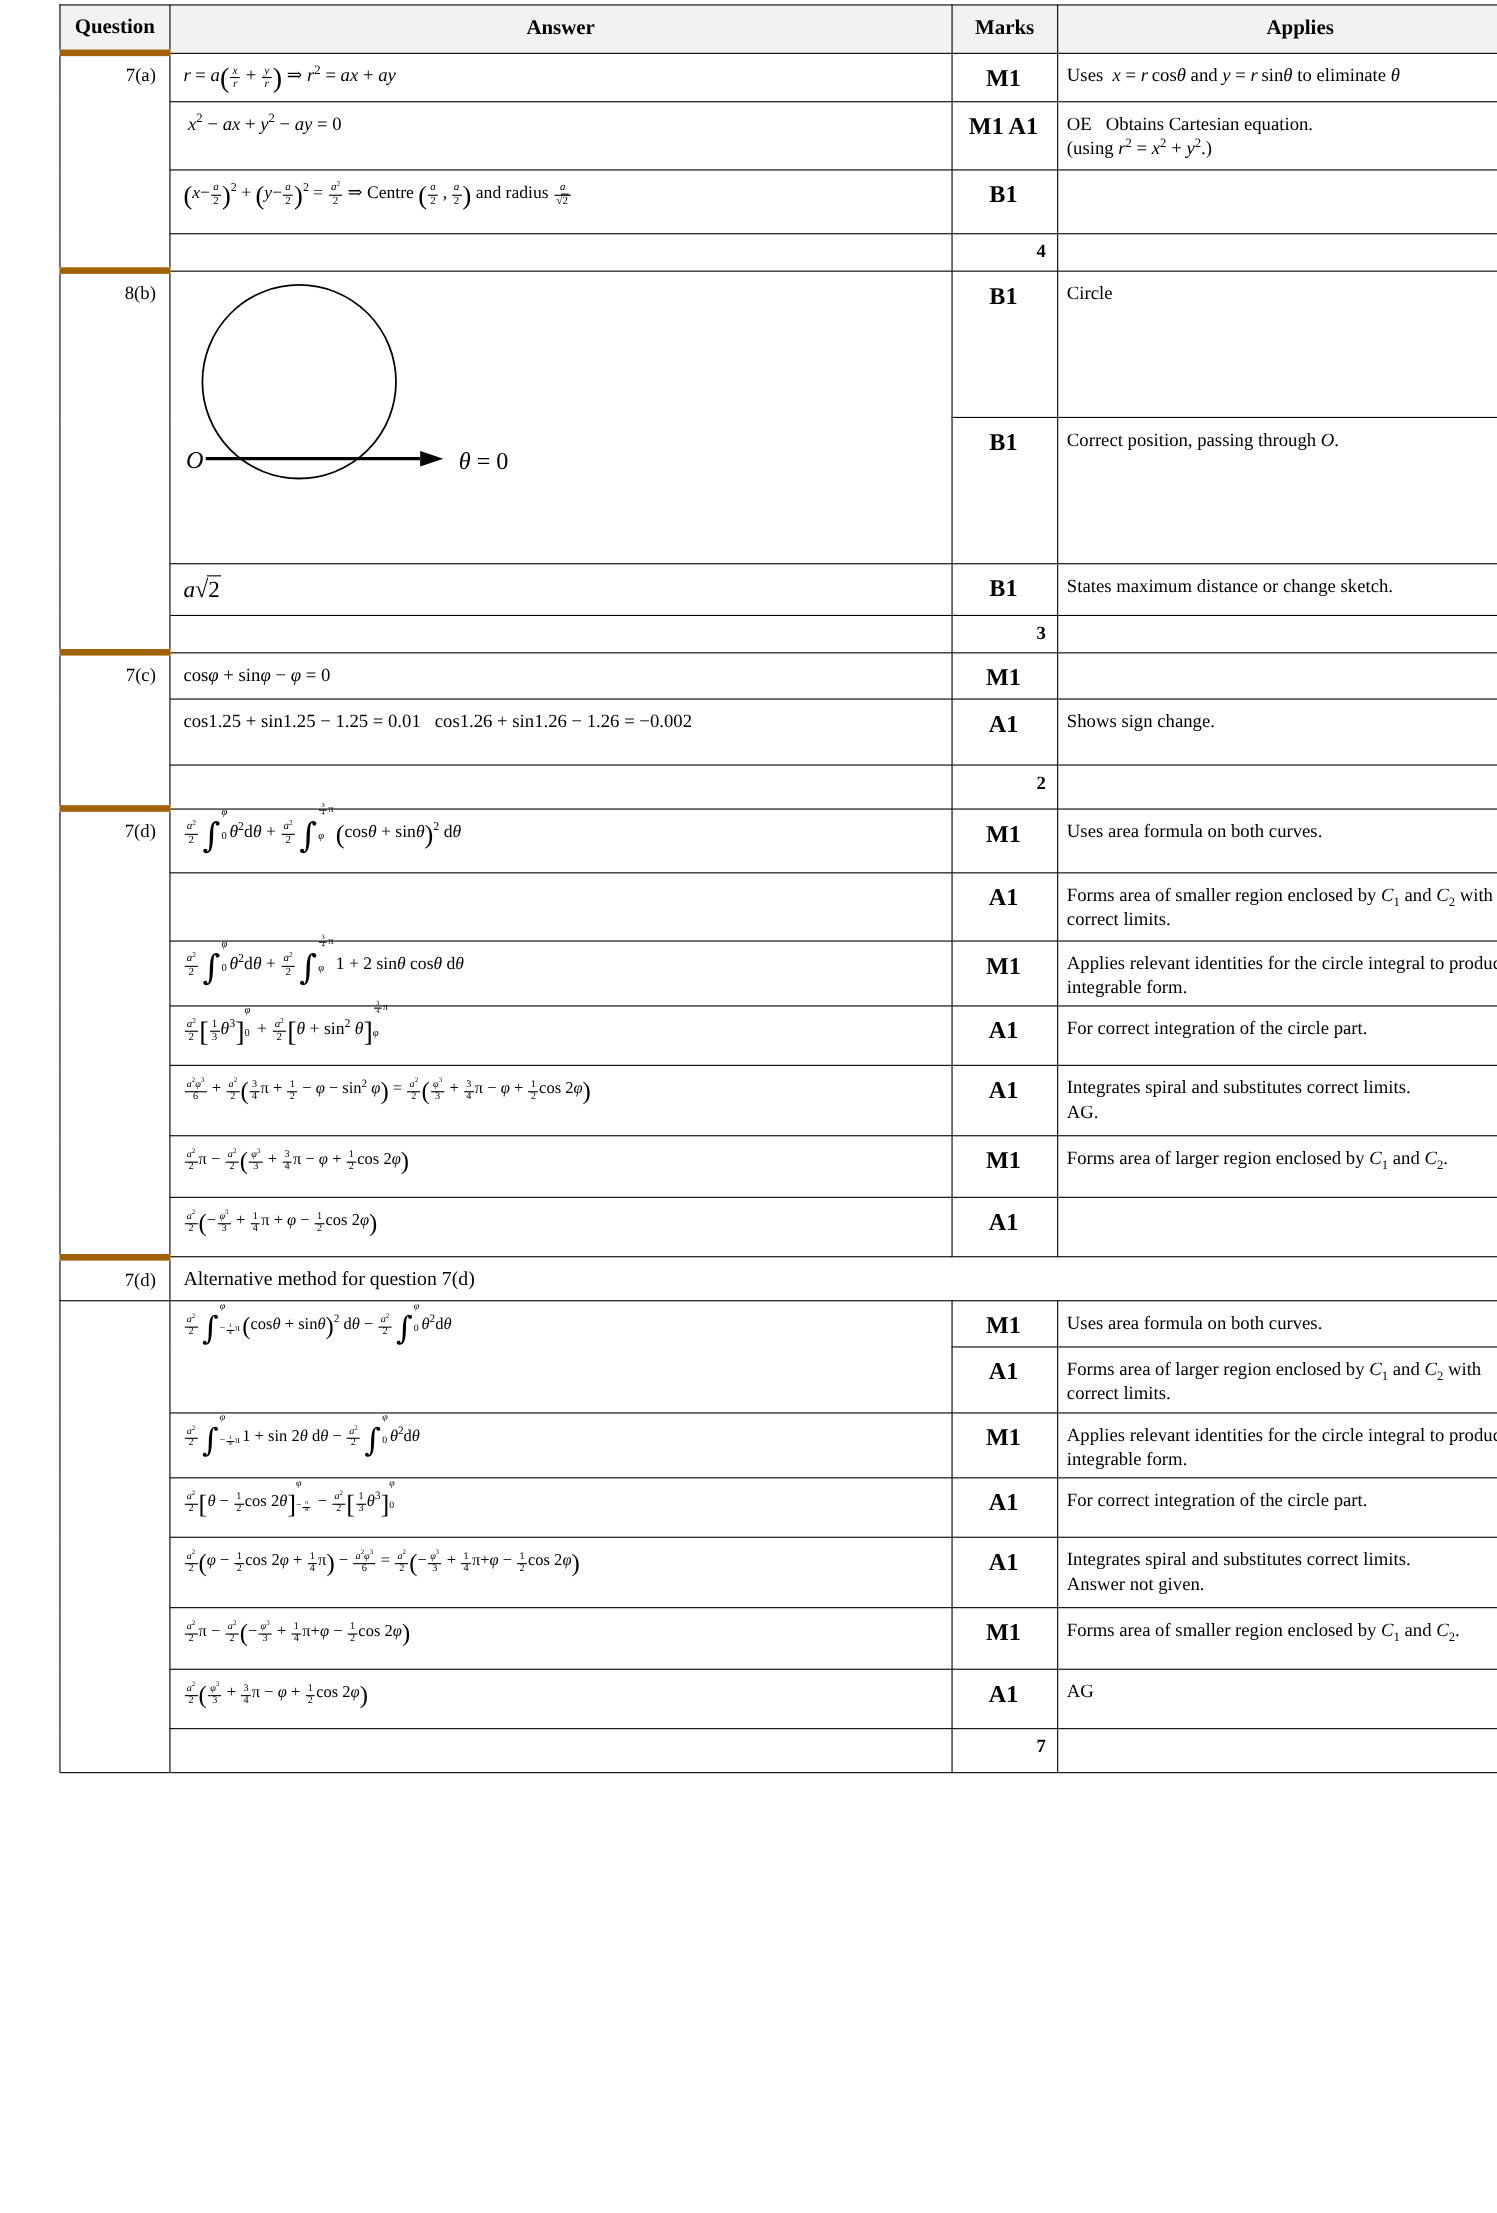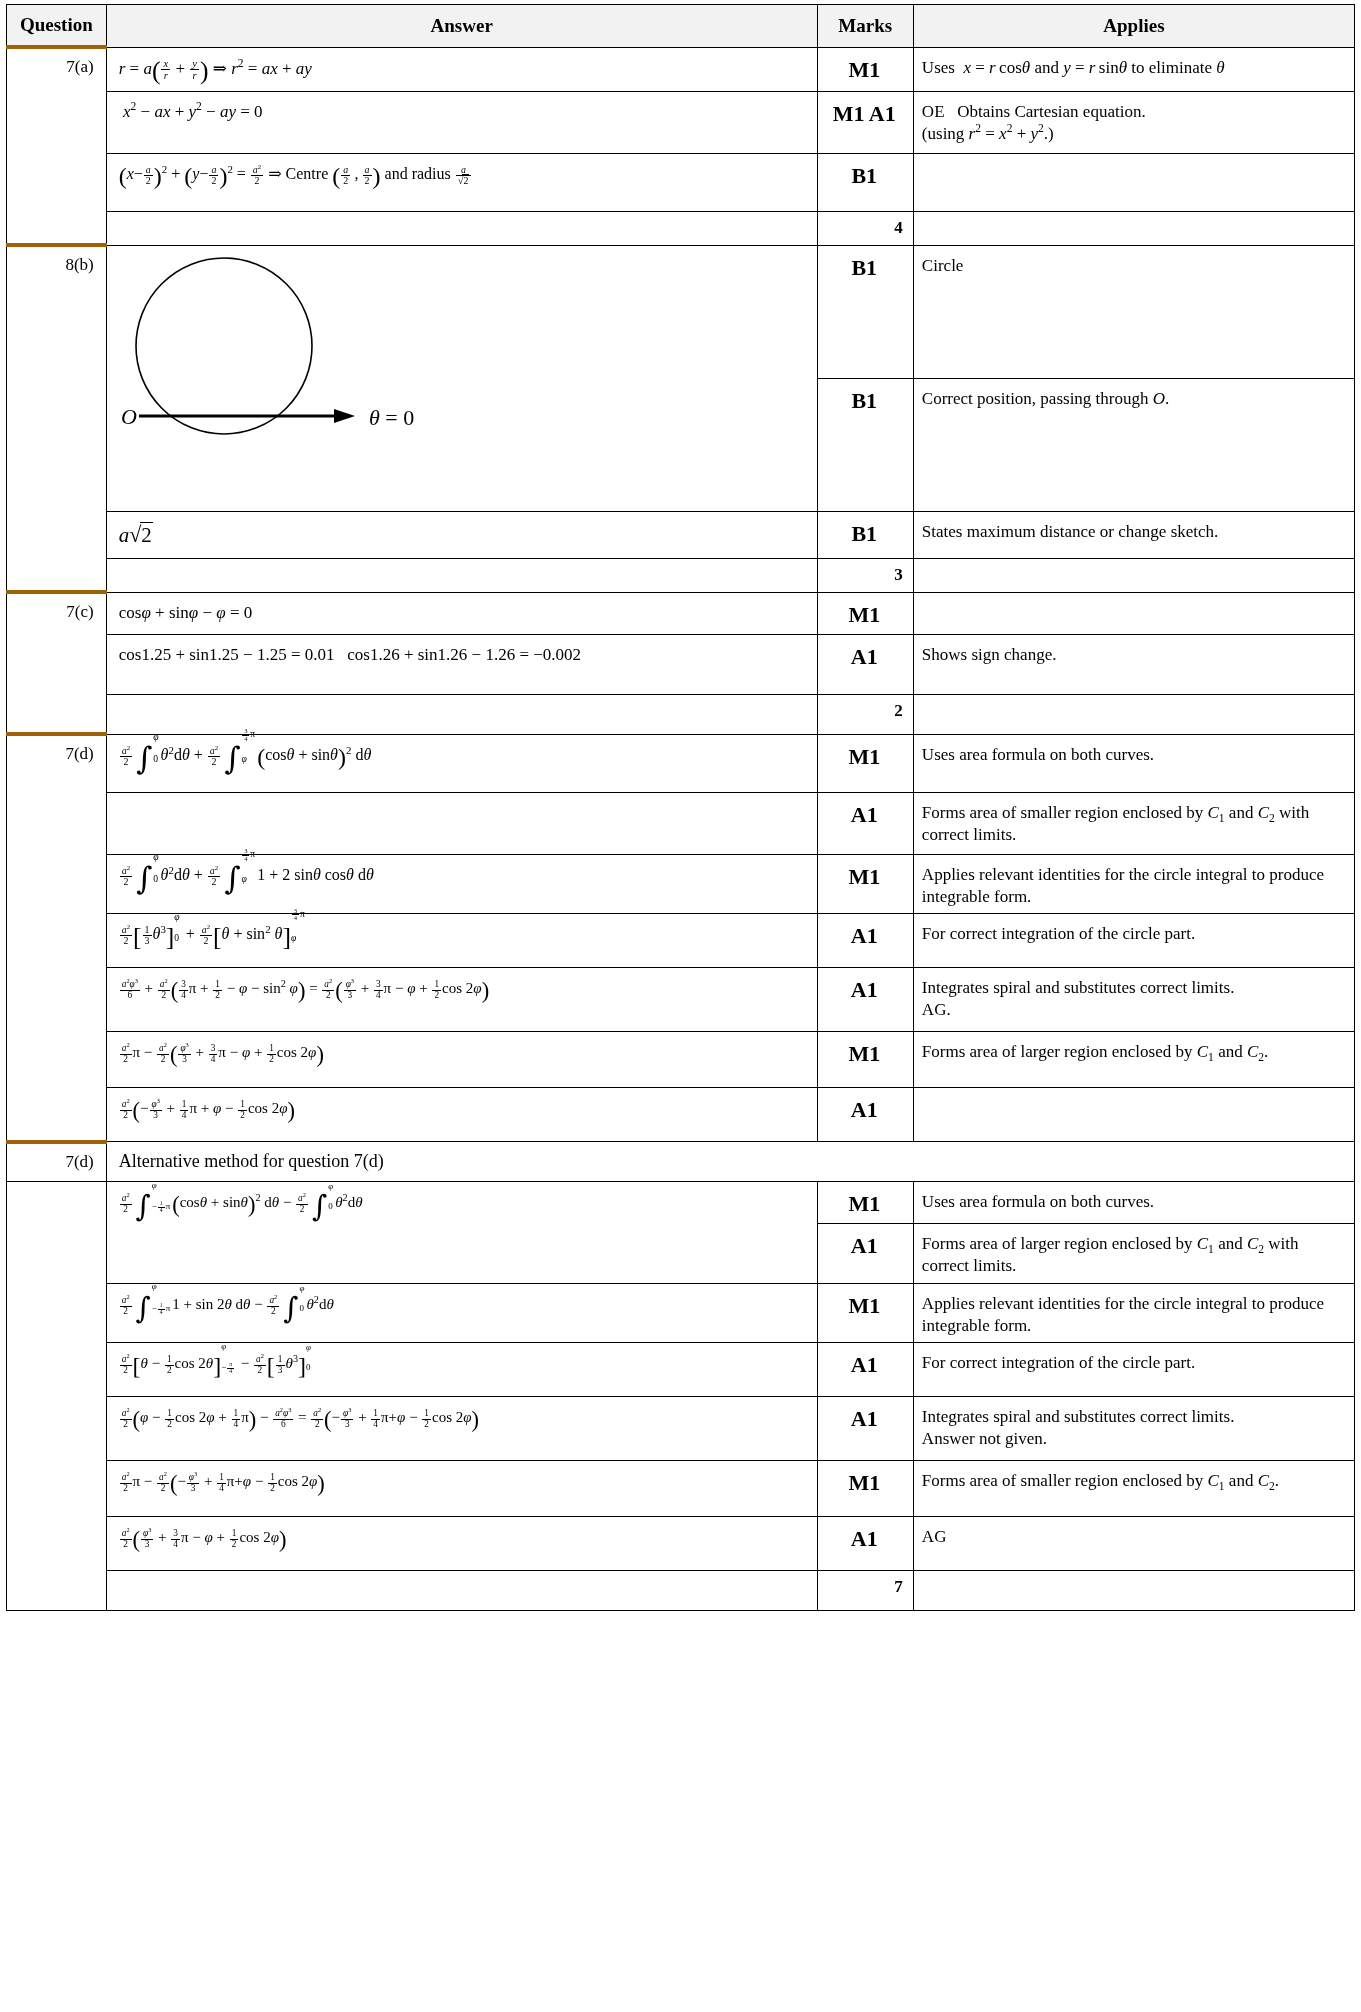--- a/index.html
+++ b/index.html
@@ -9,20 +9,21 @@
   }
   body {
     width: 1361px;
     font-family: "Liberation Serif", "DejaVu Serif", serif;
     color: #000;
     -webkit-font-smoothing: antialiased;
   }
   .sheet {
     width: 1075px;
     padding: 4px 6px 6px 6px;
+    margin-left: 48px;
   }
   table.ms {
     width: 1349px;
     border-collapse: collapse;
     table-layout: fixed;
     border: 1px solid #000;
   }
   table.ms col.c-q      { width: 85px; }
   table.ms col.c-ans    { width: 606px; }
   table.ms col.c-marks  { width: 82px; }
@@ -44,21 +45,21 @@
     font-size: 17px;
   }
   td.qcell {
     text-align: right;
     padding-right: 12px;
     padding-top: 8px;
     font-size: 17px;
     border-bottom: none;
     border-top: none;
   }
-  td.qcell.topline { border-top: 4px solid #a16207; padding-left: 24px; }
+  td.qcell.topline { border-top: 6px solid #a16207; padding-left: 24px; }
   td.qcell.botline { border-bottom: 1px solid #000; }
   td.answer { padding: 10px 12px; }
   td.marks {
     text-align: center;
     font-weight: bold;
     padding-right: 10px;
     padding-top: 9px;
     white-space: nowrap;
     font-size: 22px;
   }

